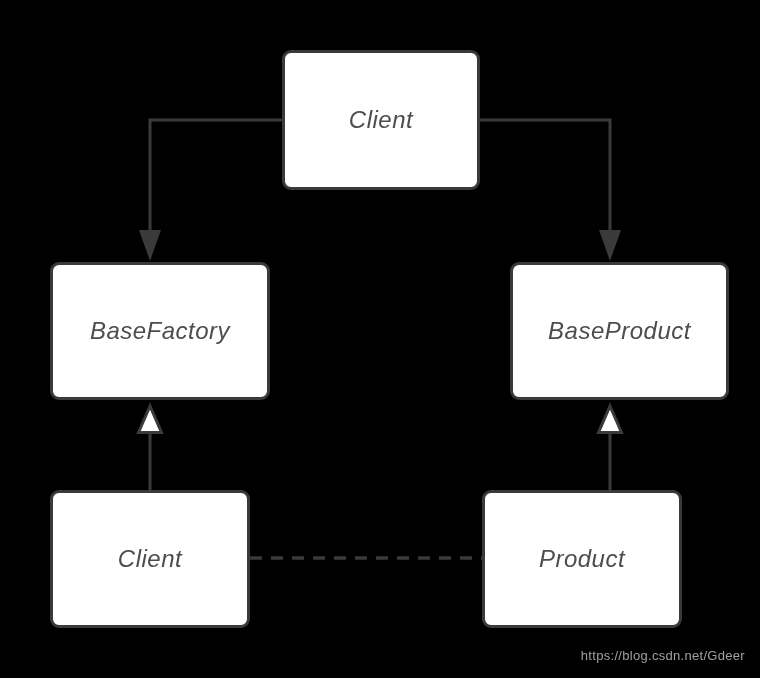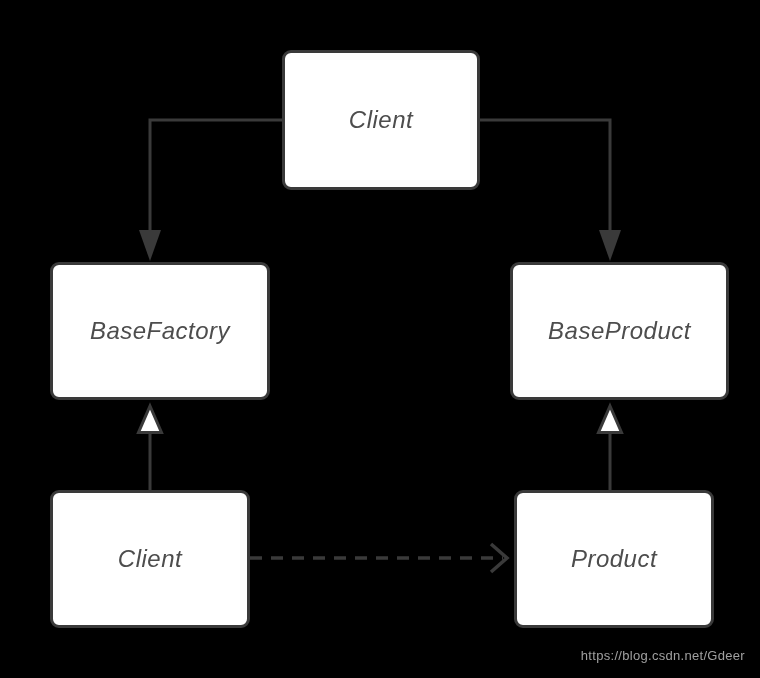--- a/index.html
+++ b/index.html
@@ -40,21 +40,21 @@
     color: var(--node-text);
     font-size: 24px;
     font-weight: 400;
     letter-spacing: 0.5px;
     white-space: nowrap;
   }
   .node-client      { left: 282px; top: 50px;  width: 198px; height: 140px; }
   .node-basefactory { left: 50px;  top: 262px; width: 220px; height: 138px; }
   .node-baseproduct { left: 510px; top: 262px; width: 219px; height: 138px; }
   .node-factory     { left: 50px;  top: 490px; width: 200px; height: 138px; }
-  .node-product     { left: 514px; top: 490px; width: 200px; height: 138px; }
+  .node-product     { left: 482px; top: 490px; width: 200px; height: 138px; }
   .edge-line {
     fill: none;
     stroke: var(--stroke);
     stroke-width: 3;
   }
   .edge-line.dashed { stroke-dasharray: 12 9; stroke-width: 3.5; }
   .arrowhead-filled { fill: var(--stroke); stroke: none; }
   .arrowhead-hollow {
     fill: var(--node-fill);
     stroke: var(--stroke);

